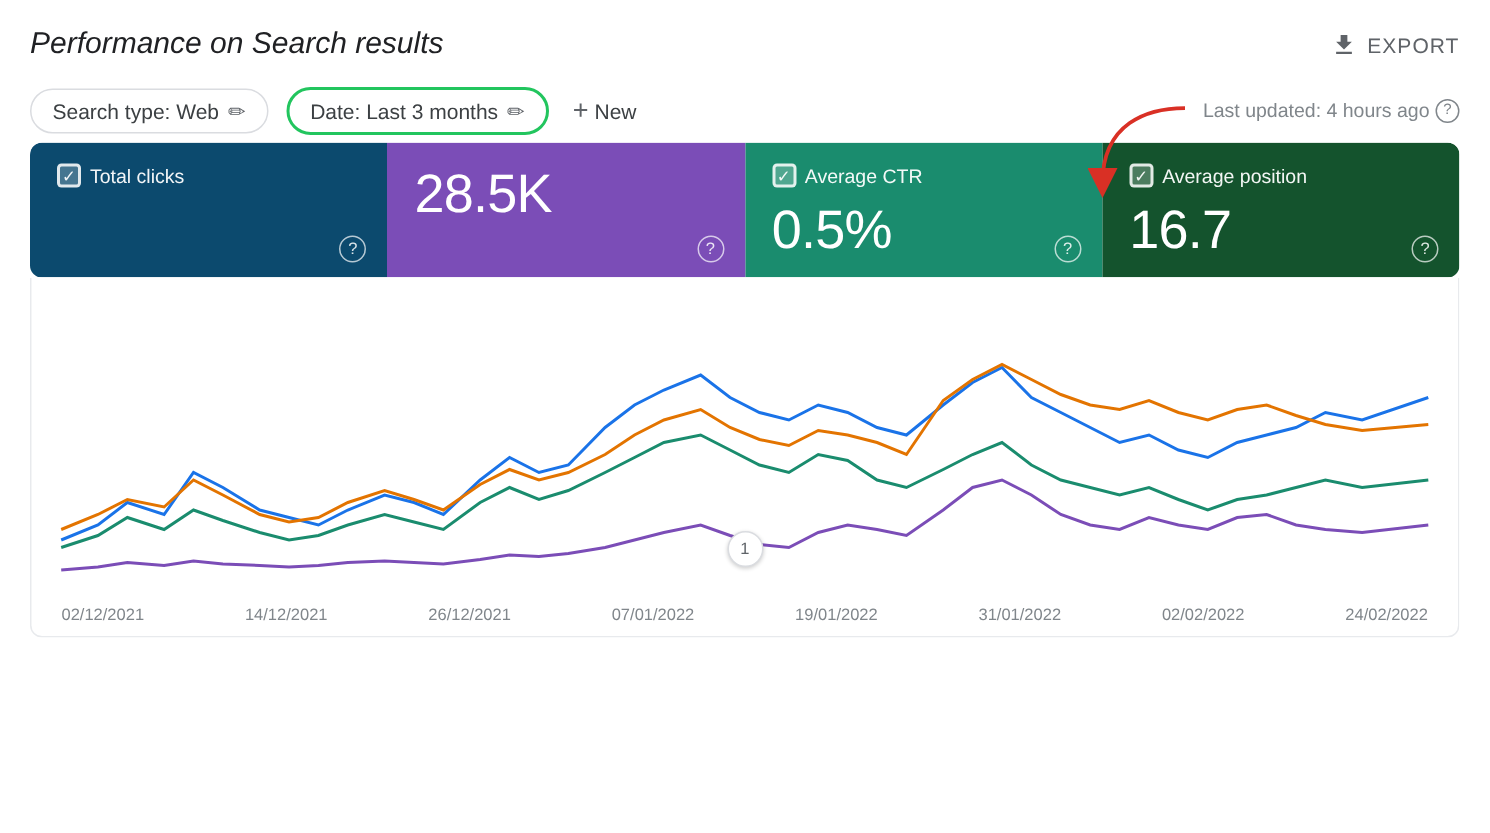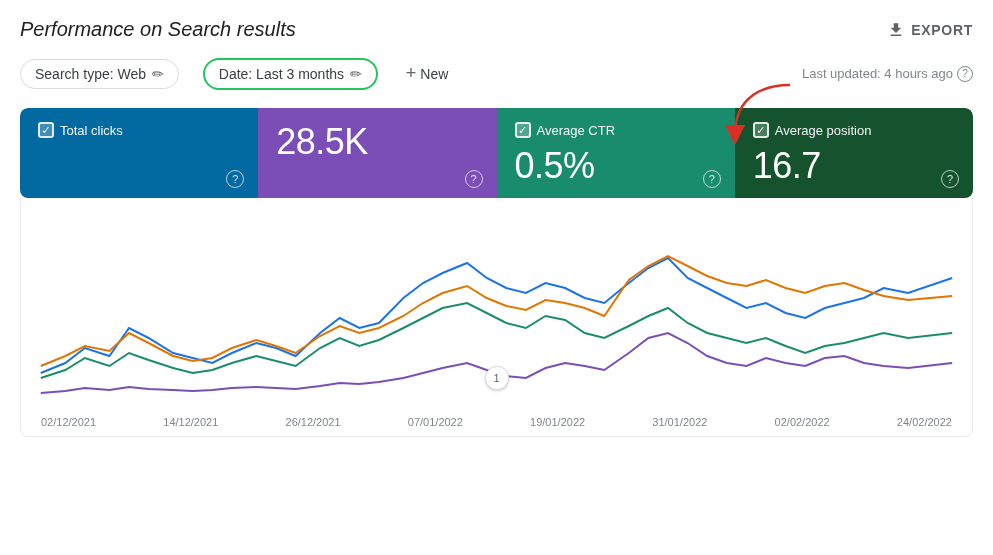--- a/index.html
+++ b/index.html
@@ -24,32 +24,32 @@
       font-size: 20px;
       font-weight: 500;
       color: #202124;
       font-style: italic;
     }
     .export-btn {
       display: flex;
       align-items: center;
       gap: 6px;
       font-size: 14px;
-      font-weight: 700;
+      font-weight: 400;
       color: #5f6368;
       cursor: pointer;
       letter-spacing: 0.05em;
       background: none;
       border: none;
     }
     .filter-row {
       display: flex;
       align-items: center;
-      gap: 24px;
-      margin-bottom: 18px;
+      gap: 12px;
+      margin-bottom: 5px;
     }
     .filter-chip {
       display: flex;
       align-items: center;
       gap: 6px;
       border: 1px solid #dadce0;
       border-radius: 20px;
       padding: 6px 14px;
       font-size: 14px;
       color: #3c4043;
@@ -89,21 +89,21 @@
       border-radius: 8px;
       overflow: hidden;
       margin-bottom: 0;
     }
     .metric-card {
       flex: 1;
       padding: 14px 18px 12px 18px;
       color: #fff;
       position: relative;
     }
-    .metric-card.blue { background: #0369a1; }
+    .metric-card.blue { background: #0c4a6e; }
     .metric-card.purple { background: #7b4db7; }
     .metric-card.teal { background: #1a8c6e; }
     .metric-card.orange { background: #14532d; }
     .metric-header {
       display: flex;
       align-items: center;
       gap: 6px;
       font-size: 13px;
       font-weight: 500;
       margin-bottom: 8px;

